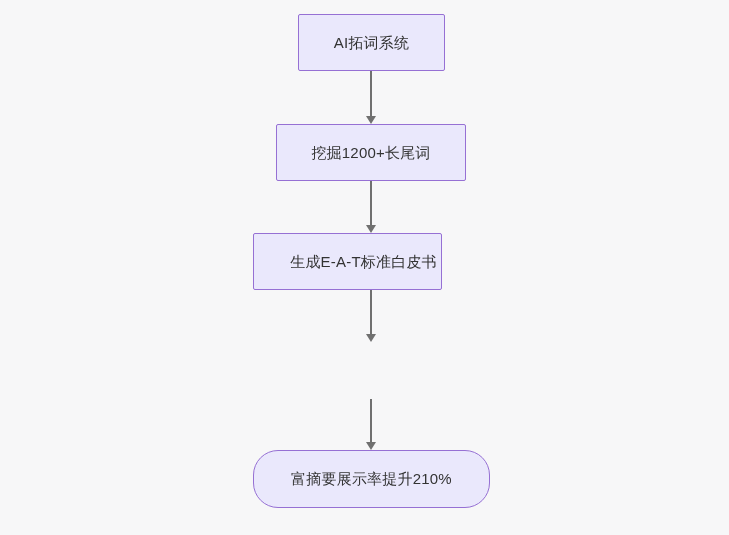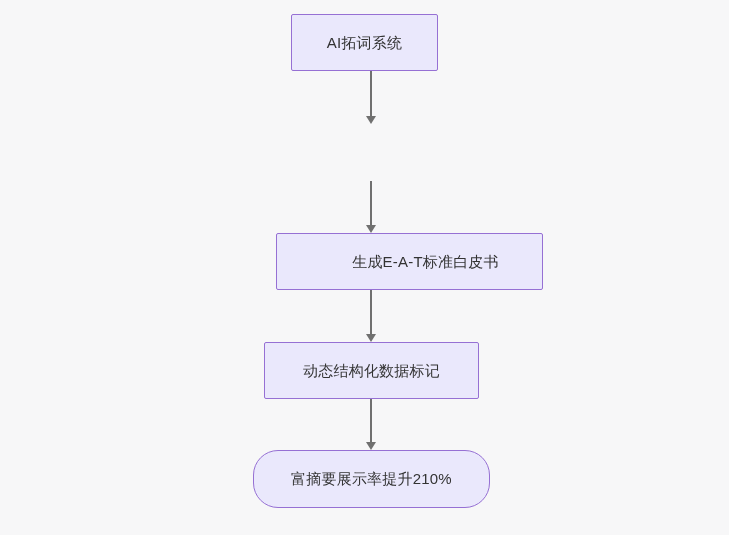--- a/index.html
+++ b/index.html
@@ -50,23 +50,23 @@
   .edge-head {
     position: absolute;
     left: -4px;
     width: 0;
     height: 0;
     border-left: 5px solid transparent;
     border-right: 5px solid transparent;
     border-top: 8px solid #707070;
   }
   
-  #node-0 { left: 291px; top: 14px;  width: 147px; height: 57px; }
+  #node-0 { left: 298px; top: 14px;  width: 147px; height: 57px; }
   #node-1 { left: 276px; top: 124px; width: 190px; height: 57px; }
-  #node-2 { left: 276px; top: 233px; width: 267px; height: 57px; padding-left: 32px; }
+  #node-2 { left: 253px; top: 233px; width: 189px; height: 57px; padding-left: 32px; }
   #node-3 { left: 264px; top: 342px; width: 215px; height: 57px; }
   #node-4 { left: 253px; top: 450px; width: 237px; height: 58px; border-radius: 25px; }
   
   #edge-0 { left: 370px; top: 71px;  height: 53px; }
   #edge-1 { left: 370px; top: 181px; height: 52px; }
   #edge-2 { left: 370px; top: 290px; height: 52px; }
   #edge-3 { left: 370px; top: 399px; height: 51px; }
   .edge .edge-line { height: calc(100% - 7px); }
   .edge .edge-head { bottom: 0; }
 </style>
@@ -77,38 +77,38 @@
 
   <div class="node" id="node-0">
     <span class="node-label">AI拓词系统</span>
   </div>
 
   <div class="edge" id="edge-0">
     <div class="edge-line"></div>
     <div class="edge-head"></div>
   </div>
 
+  <div class="node" id="node-1">
+    <span class="node-label">挖掘1200+长尾词</span>
+  </div>
 
   <div class="edge" id="edge-1">
     <div class="edge-line"></div>
     <div class="edge-head"></div>
   </div>
 
   <div class="node" id="node-2">
     <span class="node-label">生成E-A-T标准白皮书</span>
   </div>
 
   <div class="edge" id="edge-2">
     <div class="edge-line"></div>
     <div class="edge-head"></div>
   </div>
 
-  <div class="node" id="node-3">
-    <span class="node-label">动态结构化数据标记</span>
-  </div>
 
   <div class="edge" id="edge-3">
     <div class="edge-line"></div>
     <div class="edge-head"></div>
   </div>
 
   <div class="node" id="node-4">
     <span class="node-label">富摘要展示率提升210%</span>
   </div>
 

